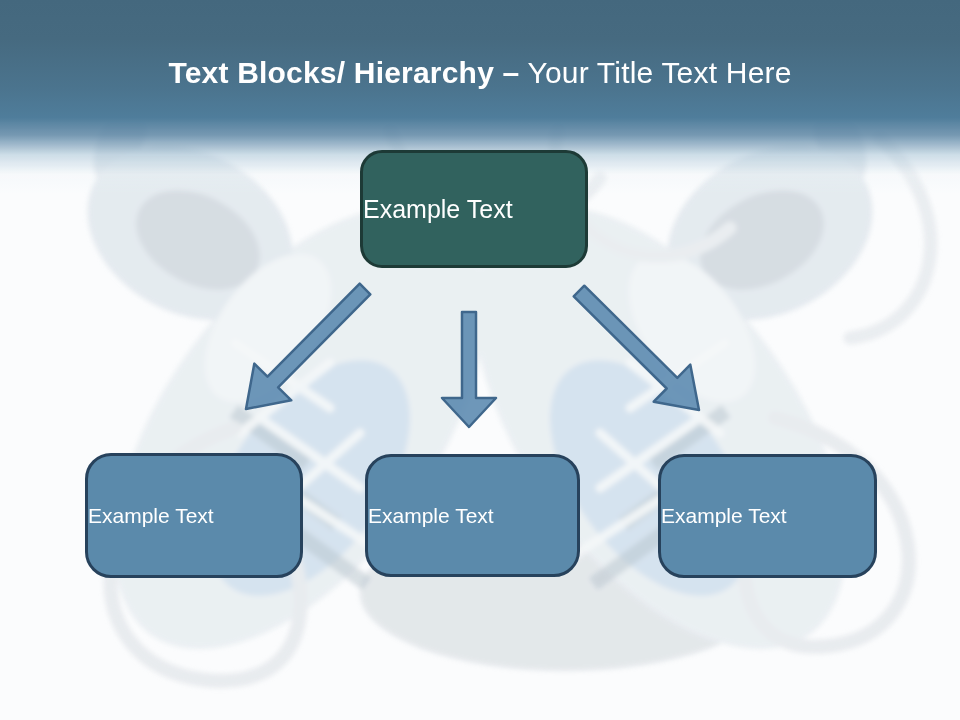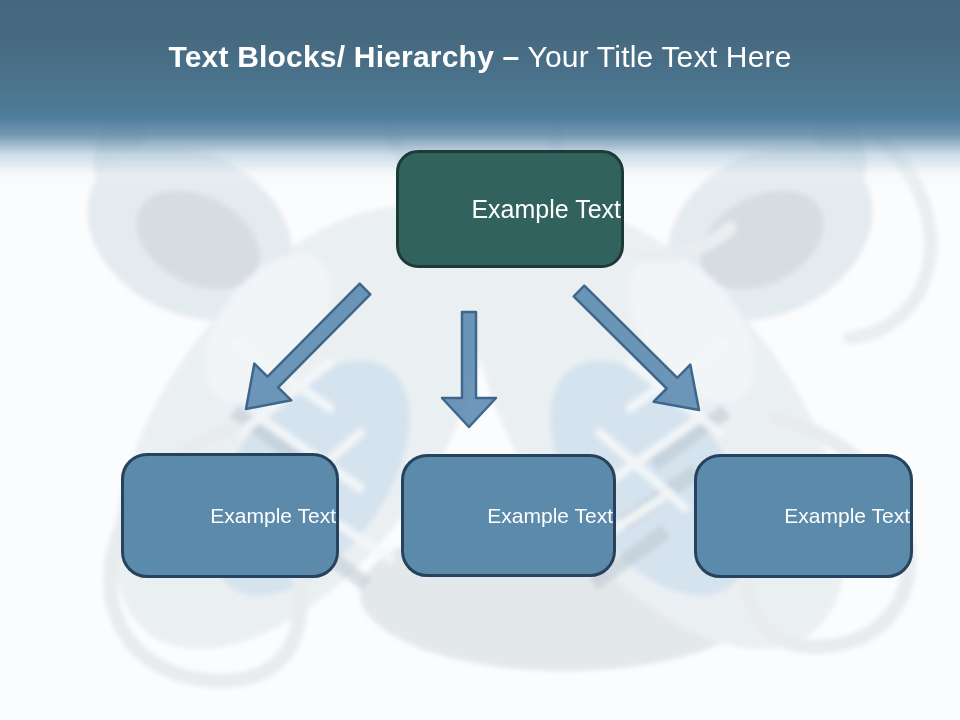--- a/index.html
+++ b/index.html
@@ -20,31 +20,31 @@
       #44687e 0%,
       #466a80 20%,
       #4b748e 45%,
       #4f7d9b 60%,
       rgba(95,135,165,0.85) 69%,
       rgba(168,196,214,0.55) 79%,
       rgba(235,243,248,0.25) 89%,
       rgba(255,255,255,0) 100%);
   }
   .slide-title{
-    position:absolute;top:38px;left:0;width:960px;
+    position:absolute;top:54px;left:0;width:960px;
     text-align:center;color:#ffffff;font-size:30px;line-height:38px;
     letter-spacing:0.2px;white-space:nowrap;
   }
   .slide-title .t-bold{font-weight:bold;}
   .slide-title .t-light{font-weight:normal;}
 
   
   .node{
-    position:absolute;display:flex;align-items:center;justify-content:flex-end;
-    color:#ffffff;text-align:center;box-sizing:border-box;margin-left:36px;
+    position:absolute;display:flex;align-items:center;justify-content:flex-start;
+    color:#ffffff;text-align:center;box-sizing:border-box;
   }
   .root-node{
     left:360px;top:150px;width:228px;height:118px;
     background:#31625e;border:3px solid #1d3a36;border-radius:22px;
     font-size:25px;
   }
   .child-node{
     background:#5b8aab;border:3px solid #27425c;border-radius:26px;
     font-size:21px;
   }

